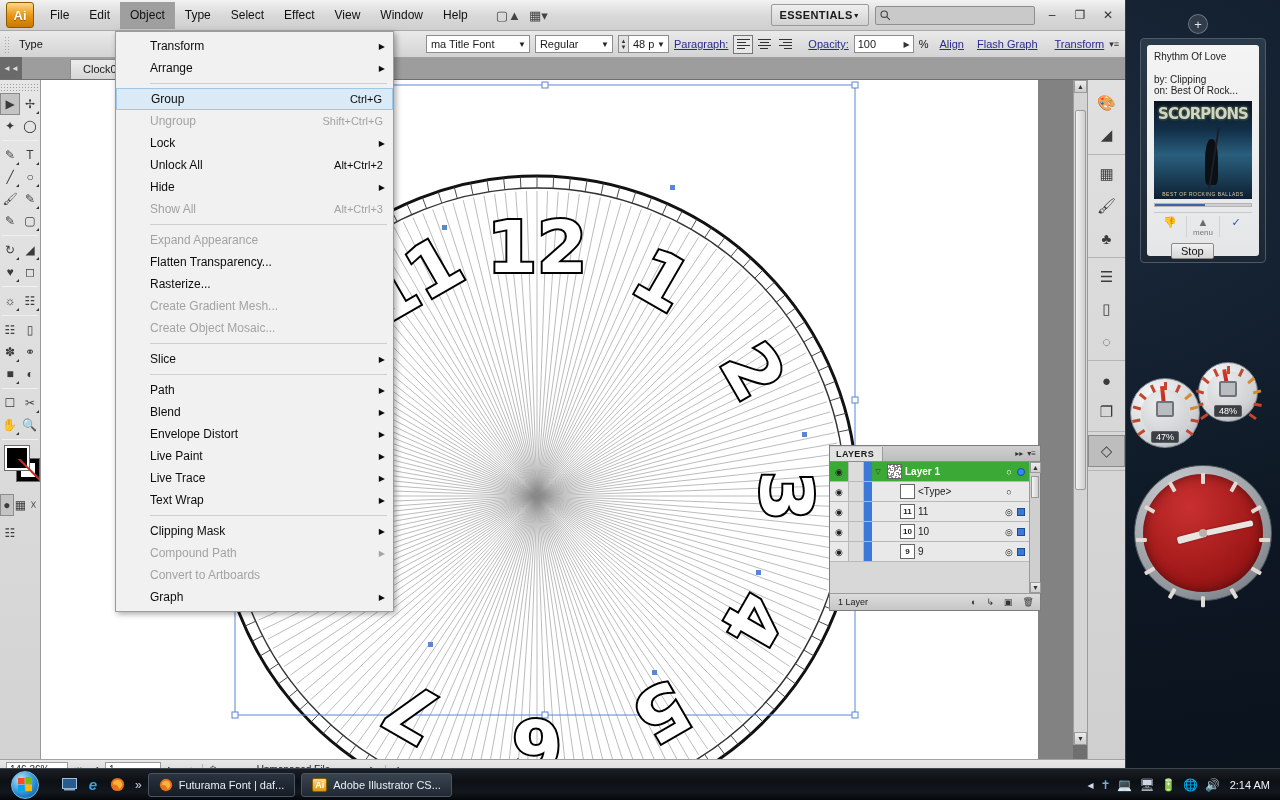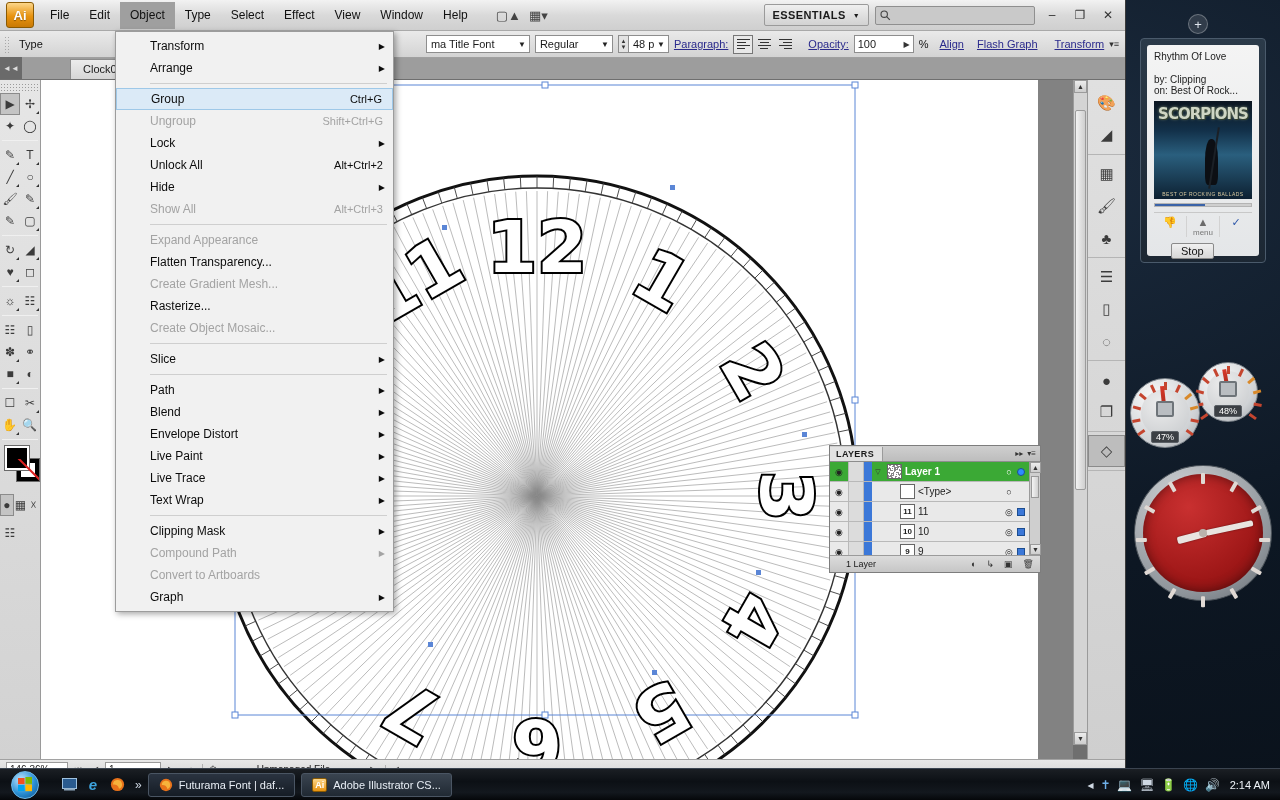--- a/index.html
+++ b/index.html
@@ -42,21 +42,21 @@
     line-height:14px;
   }
   .menu-item.active { background:#9f9f9f; color:#111; }
   #ws-switch {
     margin-left:auto; display:flex; align-items:center; gap:6px;
     padding-right:6px;
   }
   .ws-btn {
     font-size:11px;font-weight:bold;letter-spacing:.4px;
     background:linear-gradient(#efefef,#d2d2d2); border:1px solid #9a9a9a;
-    border-radius:2px; padding:4px 8px; display:flex;align-items:center;gap:7px;text-align:right;
+    border-radius:2px; padding:4px 8px; display:flex;align-items:center;gap:0;text-align:right;
   }
   .search-box {
     width:160px;height:19px;background:#c9c9c9;border:1px solid #8f8f8f;
     border-radius:2px;display:flex;align-items:center;padding-left:4px;gap:4px;
   }
   .win-btn { width:22px;height:20px;display:flex;align-items:center;justify-content:center;font-size:12px;color:#333; }
   
   #controlbar {
     height:27px; background:linear-gradient(#eaeaea,#d3d3d3);
     border-bottom:1px solid #a0a0a0;
@@ -120,40 +120,40 @@
   #vscroll { position:absolute; right:0;top:0;width:14px;bottom:14px;background:#d4d4d4;border-left:1px solid #9b9b9b; }
   #vscroll .thumb { position:absolute;left:1px;right:1px;top:30px;height:380px;background:linear-gradient(90deg,#f2f2f2,#cfcfcf);border:1px solid #9b9b9b;border-radius:2px; }
   .sc-arrow { position:absolute;left:0;width:13px;height:13px;background:linear-gradient(#ededed,#cdcdcd);border:1px solid #9b9b9b;font-size:7px;display:flex;align-items:center;justify-content:center;color:#333; }
   
   #dock { width:38px; background:linear-gradient(#e0e0e0,#cfcfcf); border-left:1px solid #9a9a9a; padding-top:4px; }
   .dock-grp { border-bottom:1px solid #b5b5b5; padding:3px 0; }
   .dock-ic { width:100%;height:32px;display:flex;align-items:center;justify-content:center;font-size:15px;color:#3c3c3c; }
   .dock-ic.sel { background:#bdbdbd;border:1px solid #8b8b8b; }
   
   #layers-panel {
-    position:absolute; left:829px; top:365px; width:212px; height:128px;
+    position:absolute; left:829px; top:365px; width:212px; height:166px;
     background:#d8d8d8; border:1px solid #7d7d7d;
     font-size:10px; z-index:20;
   }
   #layers-tabrow { height:16px;background:linear-gradient(#cfcfcf,#bdbdbd);display:flex;align-items:center;border-bottom:1px solid #8d8d8d; }
   .lp-tab { font-size:9px;font-weight:bold;padding:2px 8px 2px 6px;background:#e2e2e2;border-right:1px solid #9b9b9b;letter-spacing:.4px; }
   .lp-icons { margin-left:auto;display:flex;gap:4px;padding-right:4px;font-size:8px;color:#333; }
   .layer-row { display:flex;align-items:center;height:20px;border-bottom:1px solid #b9b9b9;background:#e9e9e9; }
   .layer-row.sel { background:#3ba935; color:#fff; }
   .lr-eye { width:18px;text-align:center;font-size:9px;color:#222; }
   .lr-lock{ width:16px;border-left:1px solid #b9b9b9;border-right:1px solid #b9b9b9;height:100%;background:#dcdcdc; }
   .lr-col { width:8px;height:100%;background:#3c78d8; }
   .lr-tw { width:12px;text-align:center;font-size:7px;color:#333; }
   .lr-thumb{ width:15px;height:15px;border:1px solid #666;background:#fff;margin:0 3px;font-size:8px;display:flex;align-items:center;justify-content:center;font-weight:bold; }
   .lr-name{ flex:1;font-size:10px; }
   .lr-name.b { font-weight:bold; }
   .lr-target{ width:16px;text-align:center;font-size:9px; }
   .lr-sel-sq{ width:8px;height:8px;margin-right:4px;background:#3c78d8;border:1px solid #1d4e91; }
   .lr-sel-sq.empty{ background:transparent;border:none; }
-  #layers-foot { position:absolute;bottom:0;left:0;right:0;height:17px;background:linear-gradient(#dcdcdc,#c6c6c6);border-top:1px solid #9b9b9b;display:flex;align-items:center;font-size:9px;padding-left:16px; }
+  #layers-foot { position:absolute;bottom:0;left:0;right:0;height:17px;background:linear-gradient(#dcdcdc,#c6c6c6);border-top:1px solid #9b9b9b;display:flex;align-items:center;font-size:9px;padding-left:8px; }
   #layers-foot .ft-icons{ margin-left:auto;display:flex;gap:10px;padding-right:6px;font-size:9px;color:#333; }
   #lp-scroll { position:absolute;right:0;top:16px;width:11px;bottom:17px;background:#cfcfcf;border-left:1px solid #9b9b9b; }
   #lp-scroll .th{ position:absolute;left:1px;right:1px;top:14px;height:22px;background:linear-gradient(90deg,#f4f4f4,#d0d0d0);border:1px solid #999; }
   
   #statusbar {
     height:20px;background:linear-gradient(#e8e8e8,#d2d2d2);
     border-top:1px solid #a2a2a2; display:flex;align-items:center;gap:3px;
     padding-left:6px; font-size:10px;
   }
   .sb-drop{ display:flex;align-items:center;border:1px solid #9a9a9a;background:#fff;height:15px;font-size:10px; }
@@ -959,25 +959,25 @@
         <span>Show All</span>
         <span class="sc">Alt+Ctrl+3</span>
       </div>
       <div class="mi-sep"></div>
       <div class="mi dim">
         <span>Expand Appearance</span>
       </div>
       <div class="mi">
         <span>Flatten Transparency...</span>
       </div>
+      <div class="mi">
+        <span>Rasterize...</span>
+      </div>
       <div class="mi dim">
         <span>Create Gradient Mesh...</span>
-      </div>
-      <div class="mi">
-        <span>Rasterize...</span>
       </div>
       <div class="mi dim">
         <span>Create Object Mosaic...</span>
       </div>
       <div class="mi-sep"></div>
       <div class="mi">
         <span>Slice</span>
         <span class="arr">▶</span>
       </div>
       <div class="mi-sep"></div>

